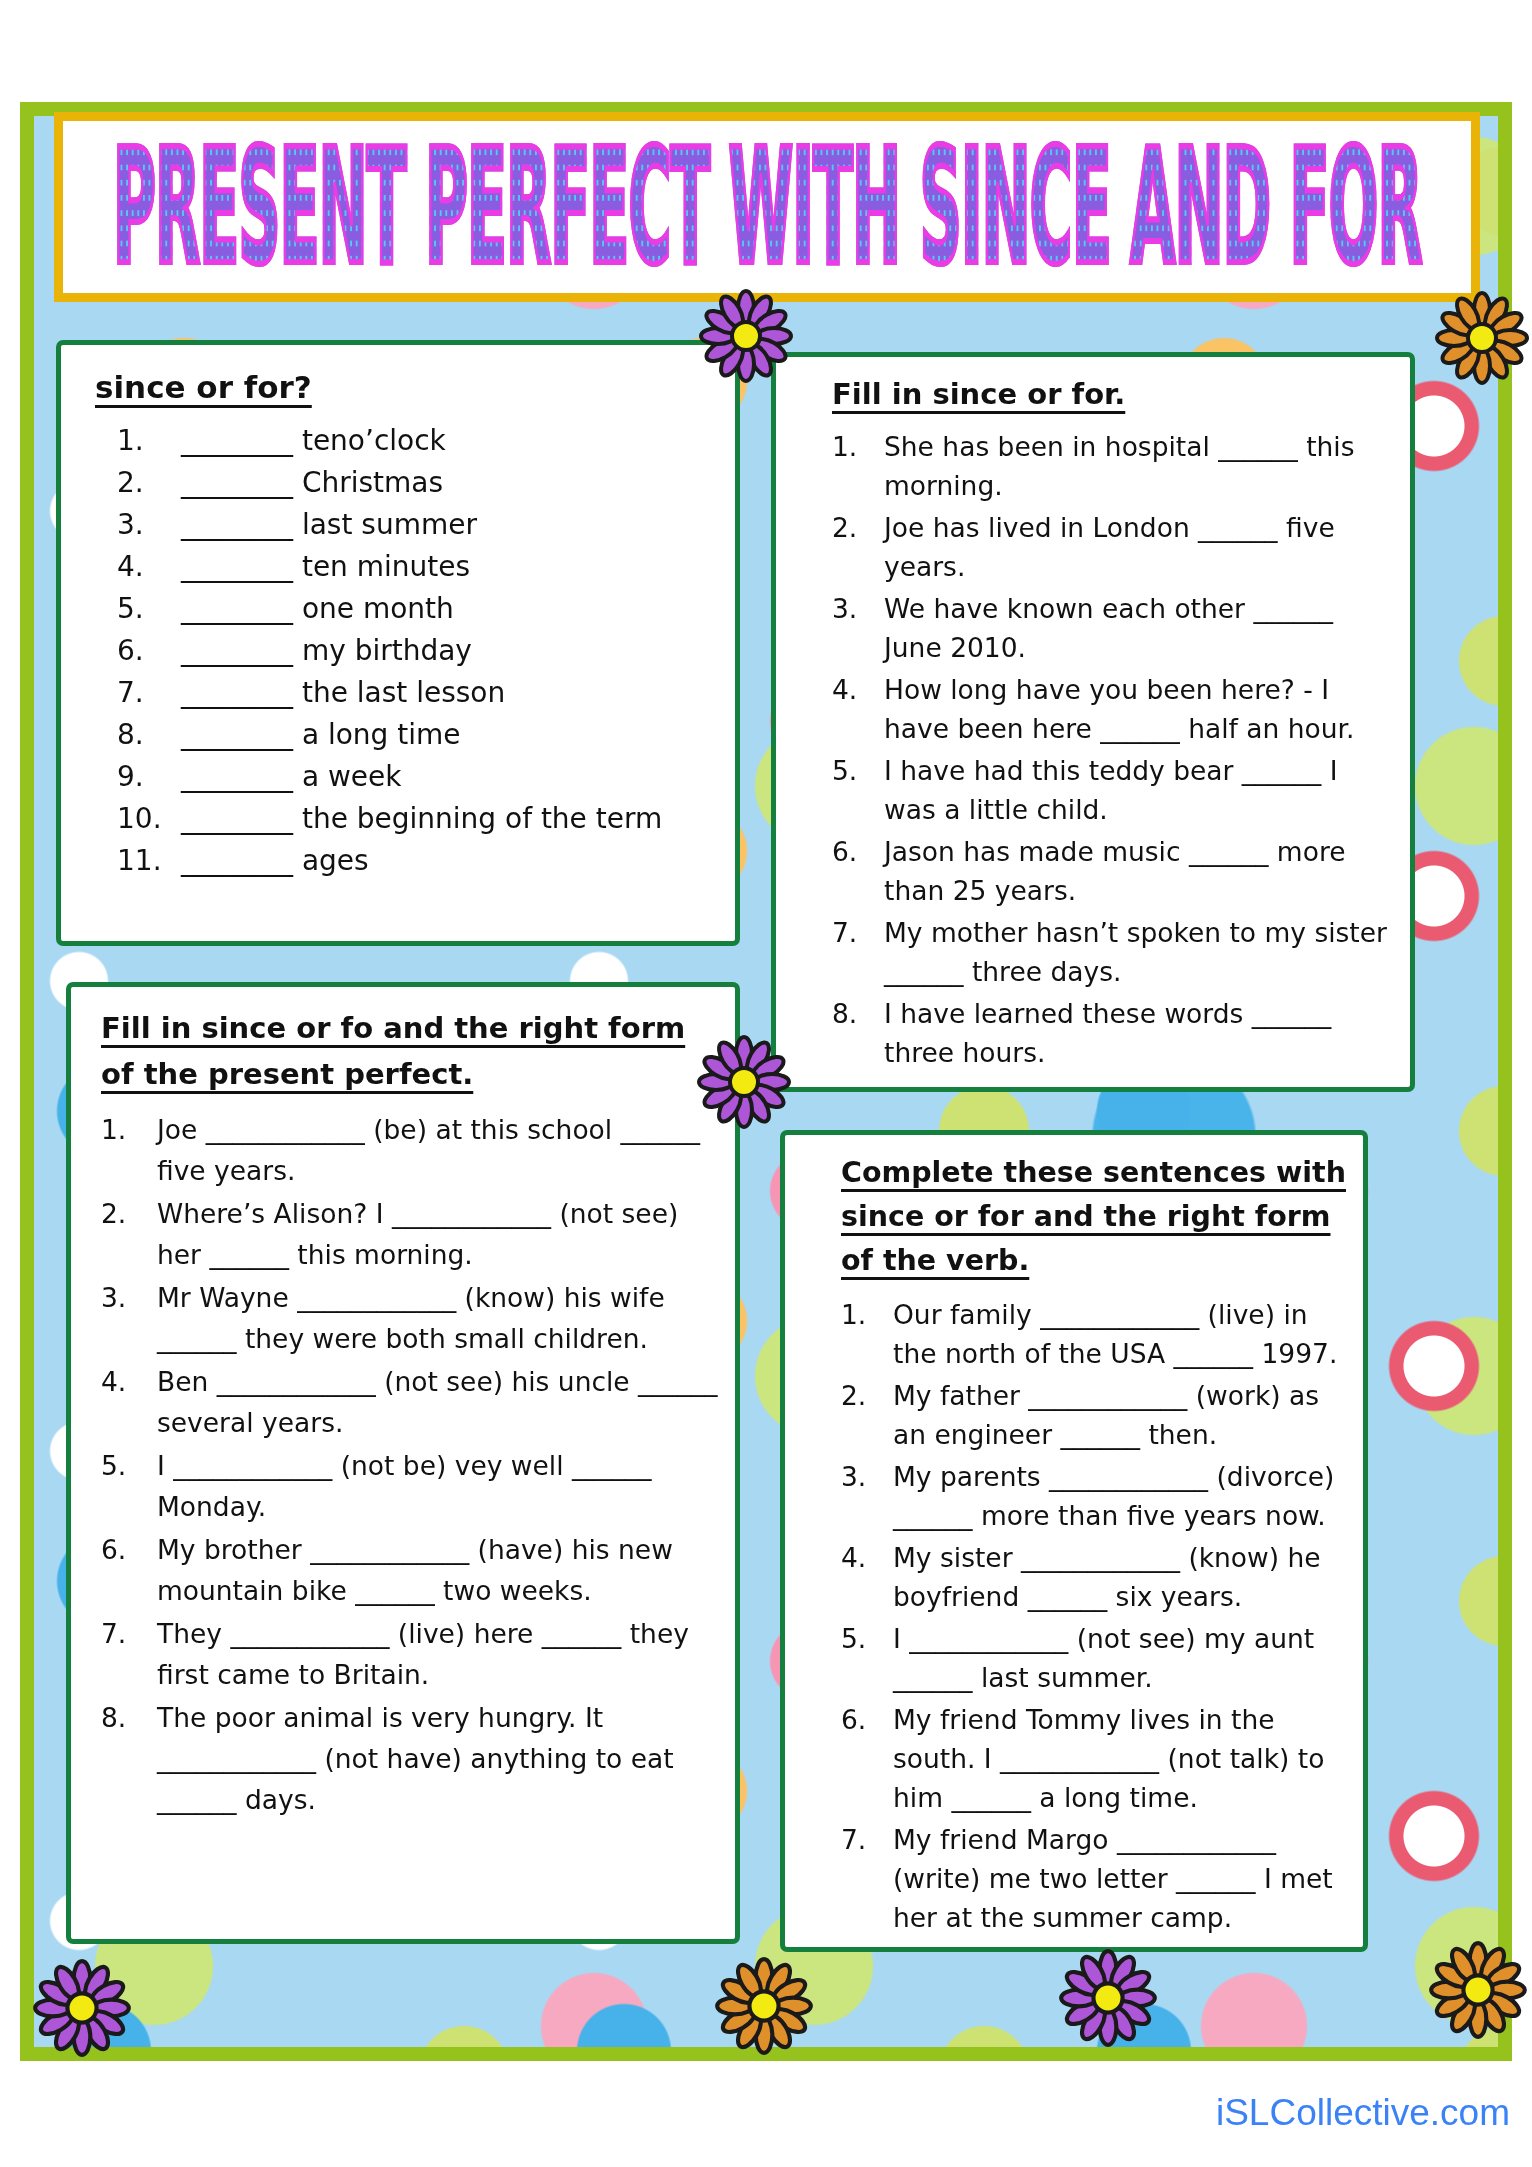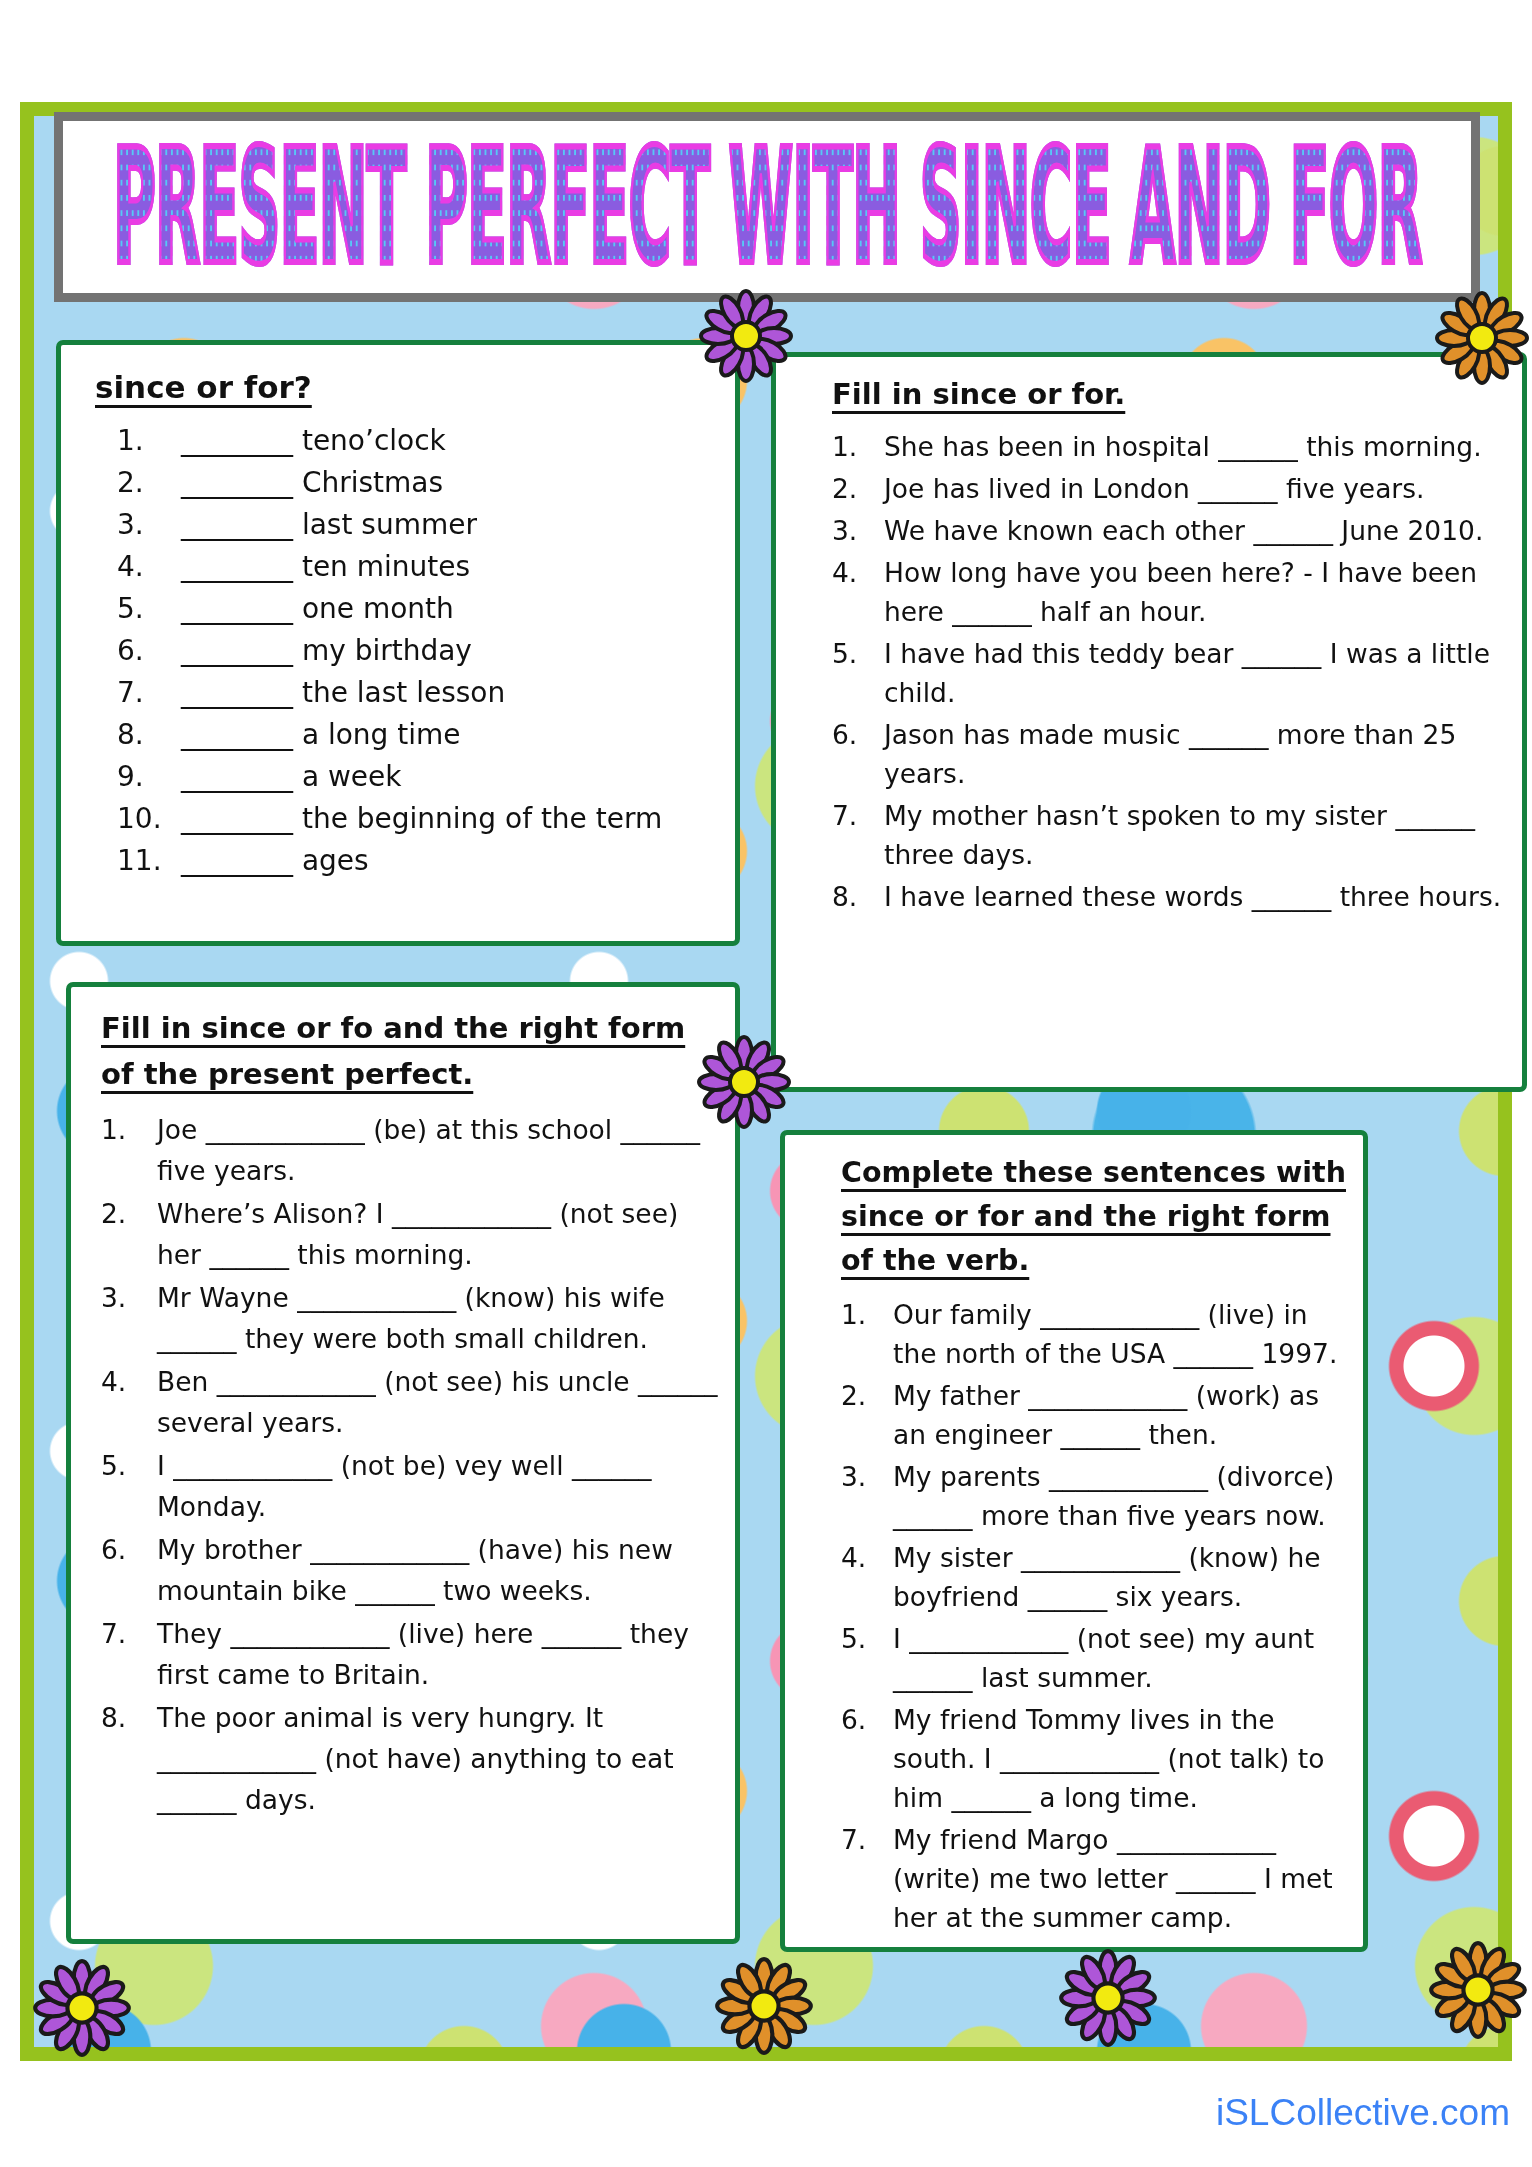--- a/index.html
+++ b/index.html
@@ -28,21 +28,21 @@
       radial-gradient(circle at 560px 140px,#f7a9c1 0 52px, rgba(0,0,0,0) 54px),
       radial-gradient(circle at 300px 520px,#f9c366 0 46px, rgba(0,0,0,0) 48px);
     background-size:
       520px 470px,520px 470px,520px 470px,520px 470px,520px 470px,520px 470px,
       660px 590px,660px 590px,660px 590px,660px 590px;
   }
 
   
   #title-box{
     position:absolute;left:54px;top:112px;width:1426px;height:190px;
-    box-sizing:border-box;background:#ffffff;border:9px solid #737373;
+    box-sizing:border-box;background:#ffffff;border:9px solid #eab308;
     display:flex;align-items:center;justify-content:center;z-index:2;
     overflow:visible;
   }
   #title-text{
     white-space:nowrap;font-weight:bold;font-size:105px;letter-spacing:-2px;
     transform:scale(0.56,1.52);
     color:#8a5ce0;
     -webkit-text-stroke:4px #e93ce4;
   }
   @supports (-webkit-background-clip:text){
@@ -53,21 +53,21 @@
       color:transparent;
     }
   }
 
   
   .box{
     position:absolute;box-sizing:border-box;background:#ffffff;
     border:5px solid #15803d;border-radius:7px;z-index:2;color:#111;
   }
   #box1{left:56px; top:340px; width:684px;height:606px;padding:20px 16px 0 34px;}
-  #box2{left:771px;top:352px; width:756px;height:740px;padding:16px 14px 0 56px;}
+  #box2{left:771px;top:352px; width:644px;height:740px;padding:16px 14px 0 56px;}
   #box3{left:66px; top:982px; width:674px;height:962px;padding:18px 12px 0 30px;}
   #box4{left:771px;top:1130px;width:588px;height:822px;padding:16px 14px 0 56px;margin-left:9px;}
 
   .heading{
     font-weight:bold;text-decoration:underline;
     text-decoration-thickness:3px;text-underline-offset:7px;
     margin-bottom:12px;
   }
   #box1 .heading{font-size:31px;line-height:44px;}
   #box2 .heading{font-size:29px;line-height:42px;}

